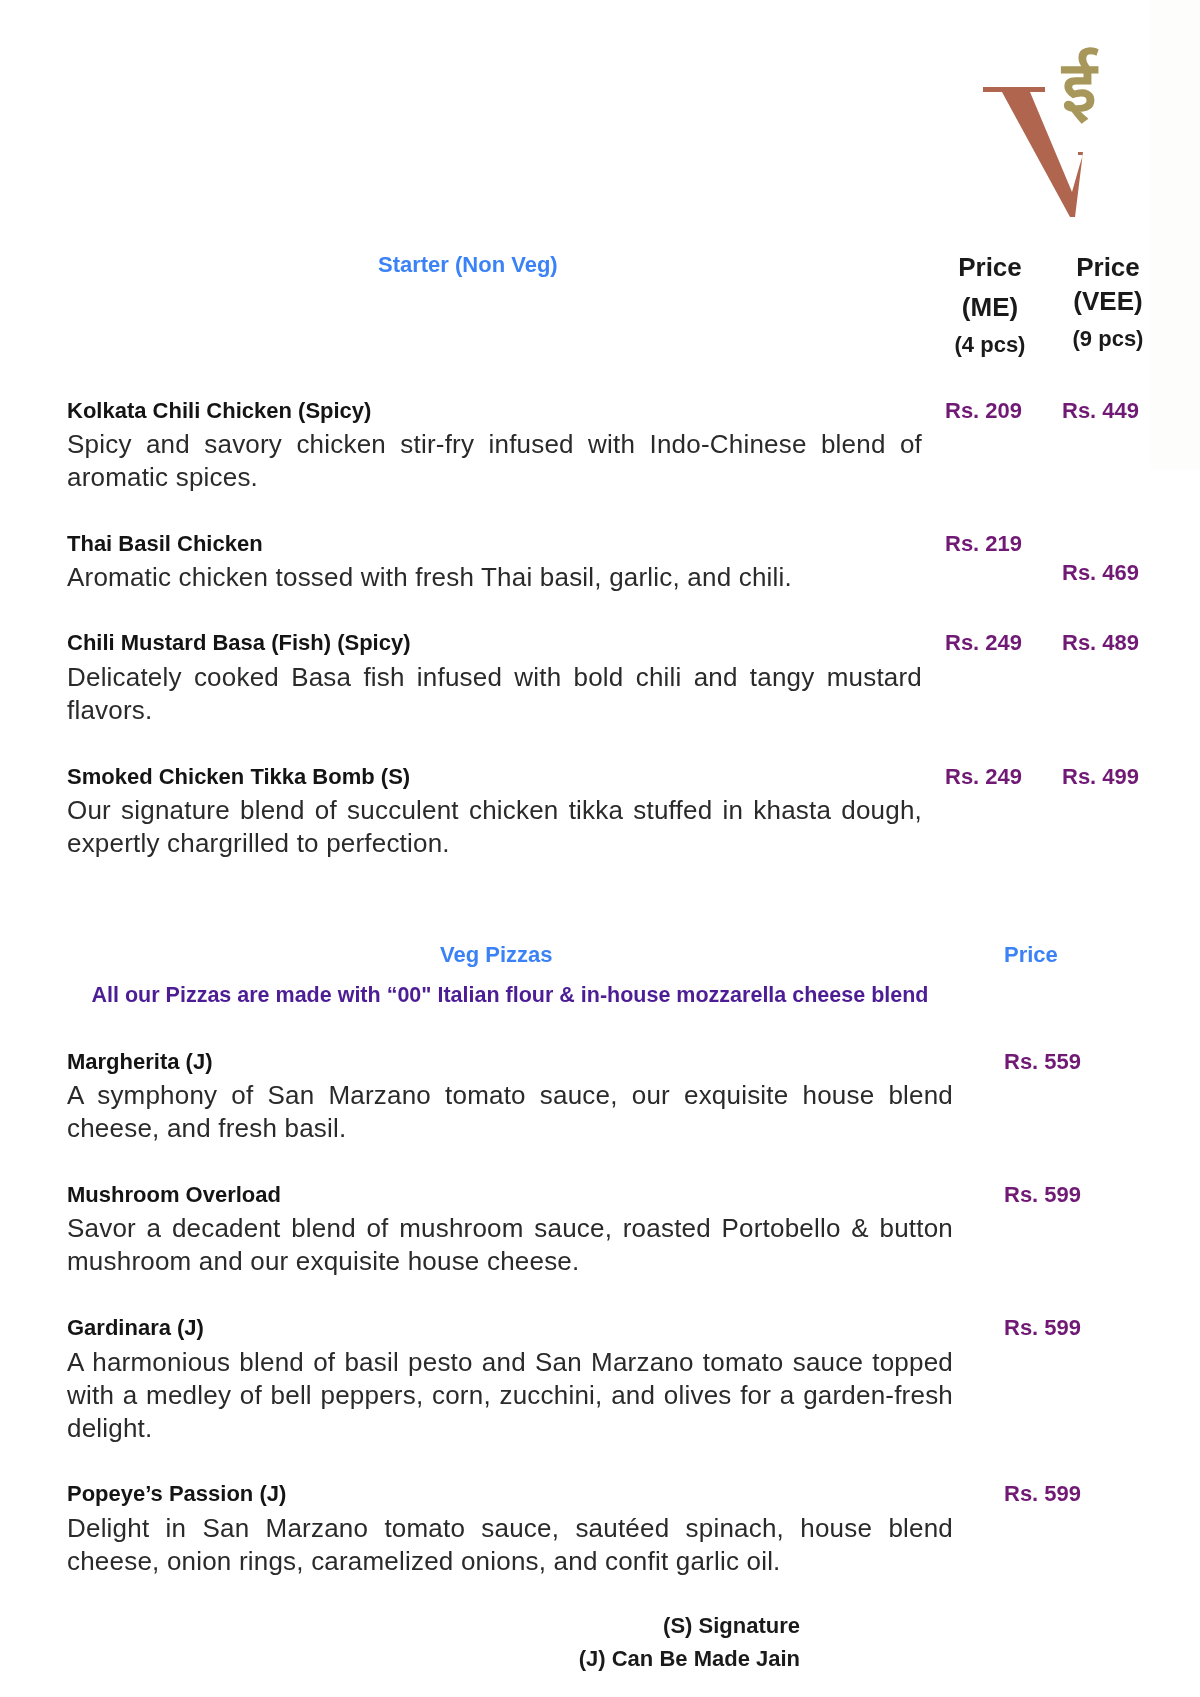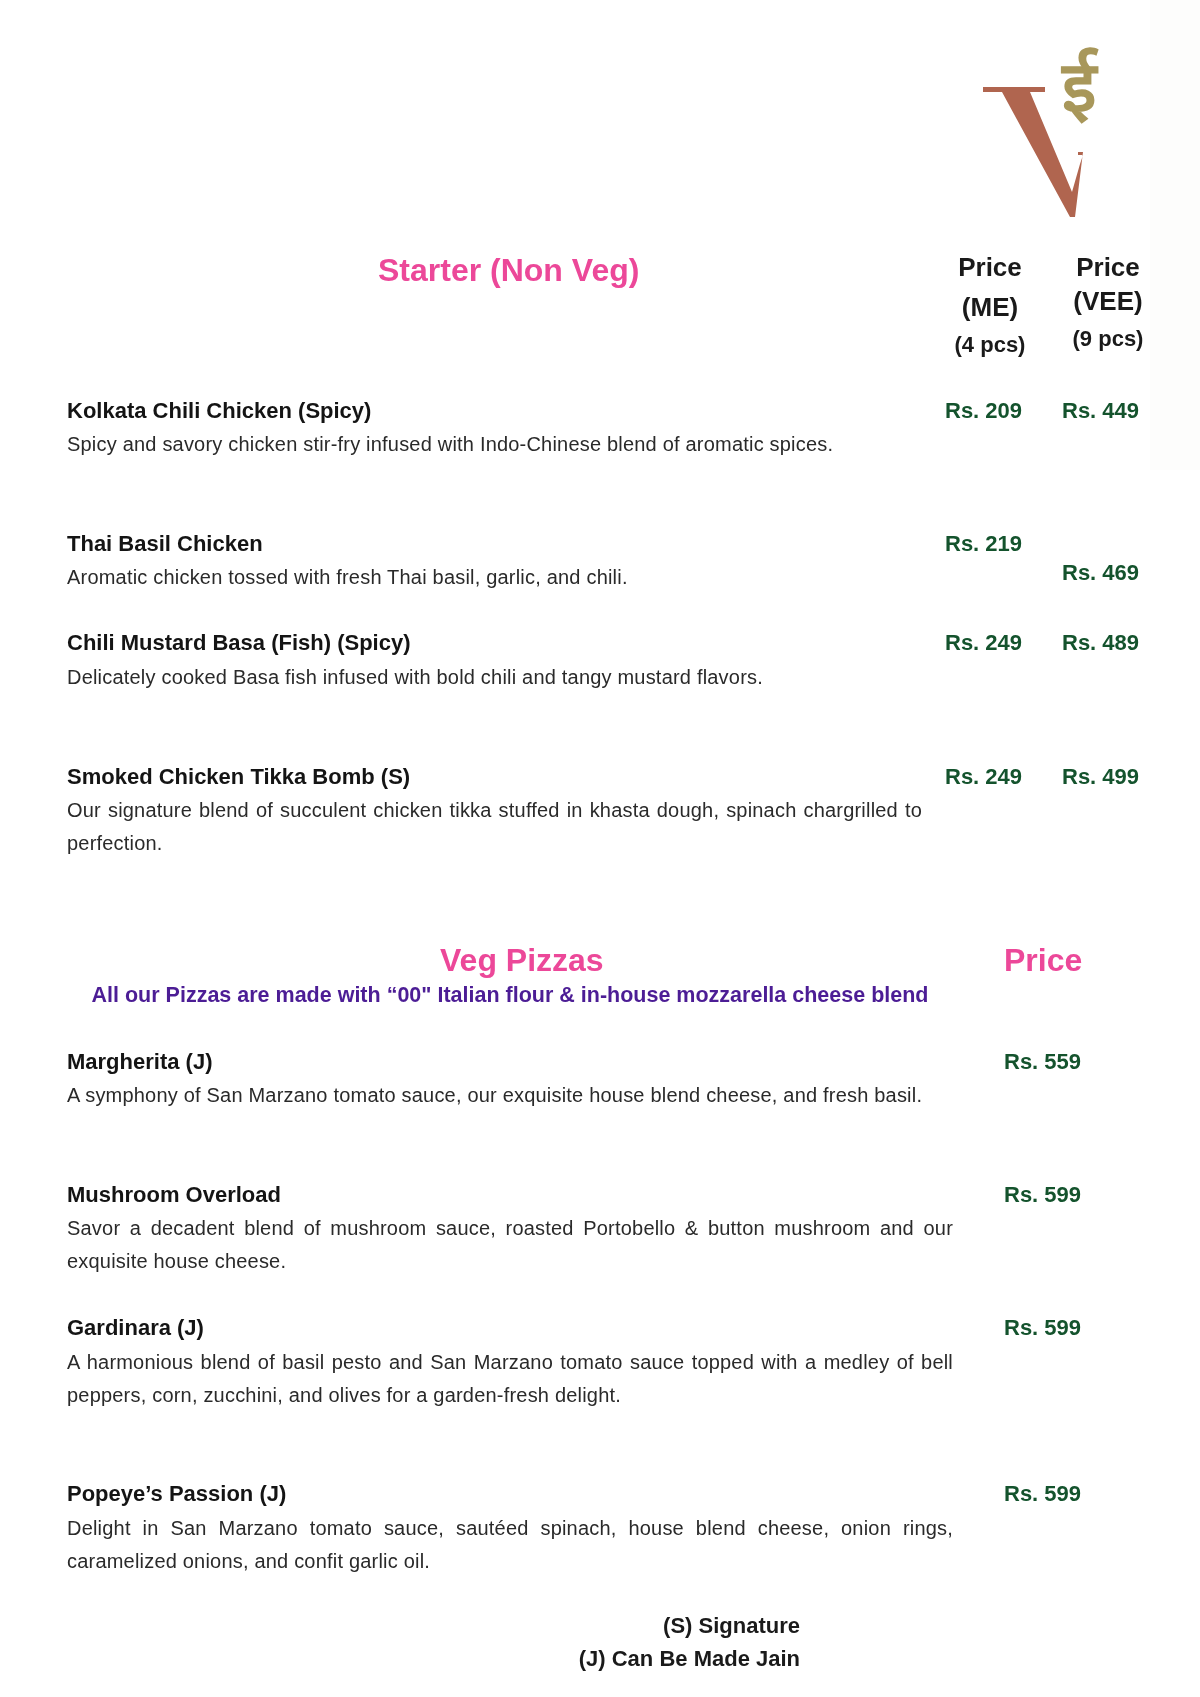--- a/index.html
+++ b/index.html
@@ -2,28 +2,28 @@
 <html><head>
   <meta charset="utf-8">
   <style>
     html, body { margin: 0; padding: 0; background: #ffffff; }
     body {
       width: 1200px; height: 1697px; position: relative; overflow: hidden;
       font-family: "Liberation Sans", "DejaVu Sans", sans-serif; color: #1c1c1c;
     }
     .abs { position: absolute; white-space: nowrap; }
     .logo { position: absolute; left: 980px; top: 60px; width: 150px; height: 165px; }
-    .section-title { font-weight: 700; font-size: 32px; color: #ec4899; line-height: 1; }
+    .section-title { font-weight: 700; font-size: 22px; color: #3b82f6; line-height: 1; }
     .col-head { font-weight: 700; color: #1a1a1a; text-align: center; line-height: 1; }
     .col-head .l1, .col-head .l2 { font-size: 26px; display: block; }
     .col-head .l3 { font-size: 22px; display: block; }
     .item-name { font-weight: 700; font-size: 22px; color: #141414; line-height: 1; }
-    .item-desc { font-size: 20px; color: #2a2a2a; line-height: 33px; text-align: justify; white-space: normal; letter-spacing: 0.2px; }
+    .item-desc { font-size: 26px; color: #2a2a2a; line-height: 33px; text-align: justify; white-space: normal; letter-spacing: 0.2px; }
     .item-desc.last-left { text-align-last: left; }
-    .price { font-weight: 700; font-size: 22px; color: #14532d; line-height: 1; }
+    .price { font-weight: 700; font-size: 22px; color: #701a75; line-height: 1; }
     .subtitle { font-weight: 700; font-size: 21.5px; color: #4c1d95; line-height: 33px; text-align: center; white-space: normal; }
     .legend { font-weight: 700; font-size: 22px; color: #1a1a1a; text-align: right; line-height: 1; }
     .right-panel { position: absolute; left: 1150px; top: 0; width: 50px; height: 470px; background: #fdfdfc; }
   </style>
 </head>
 <body>
 
 <div class="right-panel"></div>
 
 <div class="logo">
@@ -56,21 +56,21 @@
 <div class="abs item-desc last-left" style="left:67px; top:561px; width:855px;">Aromatic chicken tossed with fresh Thai basil, garlic, and chili.</div>
 <div class="abs price" style="left:945px; top:533px;">Rs. 219</div>
 <div class="abs price" style="left:1062px; top:562px;">Rs. 469</div>
 
 <div class="abs item-name" style="left:67px; top:632px;">Chili Mustard Basa (Fish) (Spicy)</div>
 <div class="abs item-desc" style="left:67px; top:661px; width:855px;">Delicately cooked Basa fish infused with bold chili and tangy mustard flavors.</div>
 <div class="abs price" style="left:945px; top:632px;">Rs. 249</div>
 <div class="abs price" style="left:1062px; top:632px;">Rs. 489</div>
 
 <div class="abs item-name" style="left:67px; top:766px;">Smoked Chicken Tikka Bomb (S)</div>
-<div class="abs item-desc" style="left:67px; top:794px; width:855px;">Our signature blend of succulent chicken tikka stuffed in khasta dough, spinach chargrilled to perfection.</div>
+<div class="abs item-desc" style="left:67px; top:794px; width:855px;">Our signature blend of succulent chicken tikka stuffed in khasta dough, expertly chargrilled to perfection.</div>
 <div class="abs price" style="left:945px; top:766px;">Rs. 249</div>
 <div class="abs price" style="left:1062px; top:766px;">Rs. 499</div>
 
 <div class="abs section-title" style="left:440px; top:944px;">Veg Pizzas</div>
 <div class="abs section-title" style="left:1004px; top:944px;">Price</div>
 <div class="abs subtitle" style="left:60px; top:979px; width:900px;">All our Pizzas are made with “00" Italian flour &amp; in-house mozzarella cheese blend</div>
 
 <div class="abs item-name" style="left:67px; top:1051px;">Margherita (J)</div>
 <div class="abs item-desc" style="left:67px; top:1079px; width:886px;">A symphony of San Marzano tomato sauce, our exquisite house blend cheese, and fresh basil.</div>
 <div class="abs price" style="left:1004px; top:1051px;">Rs. 559</div>

